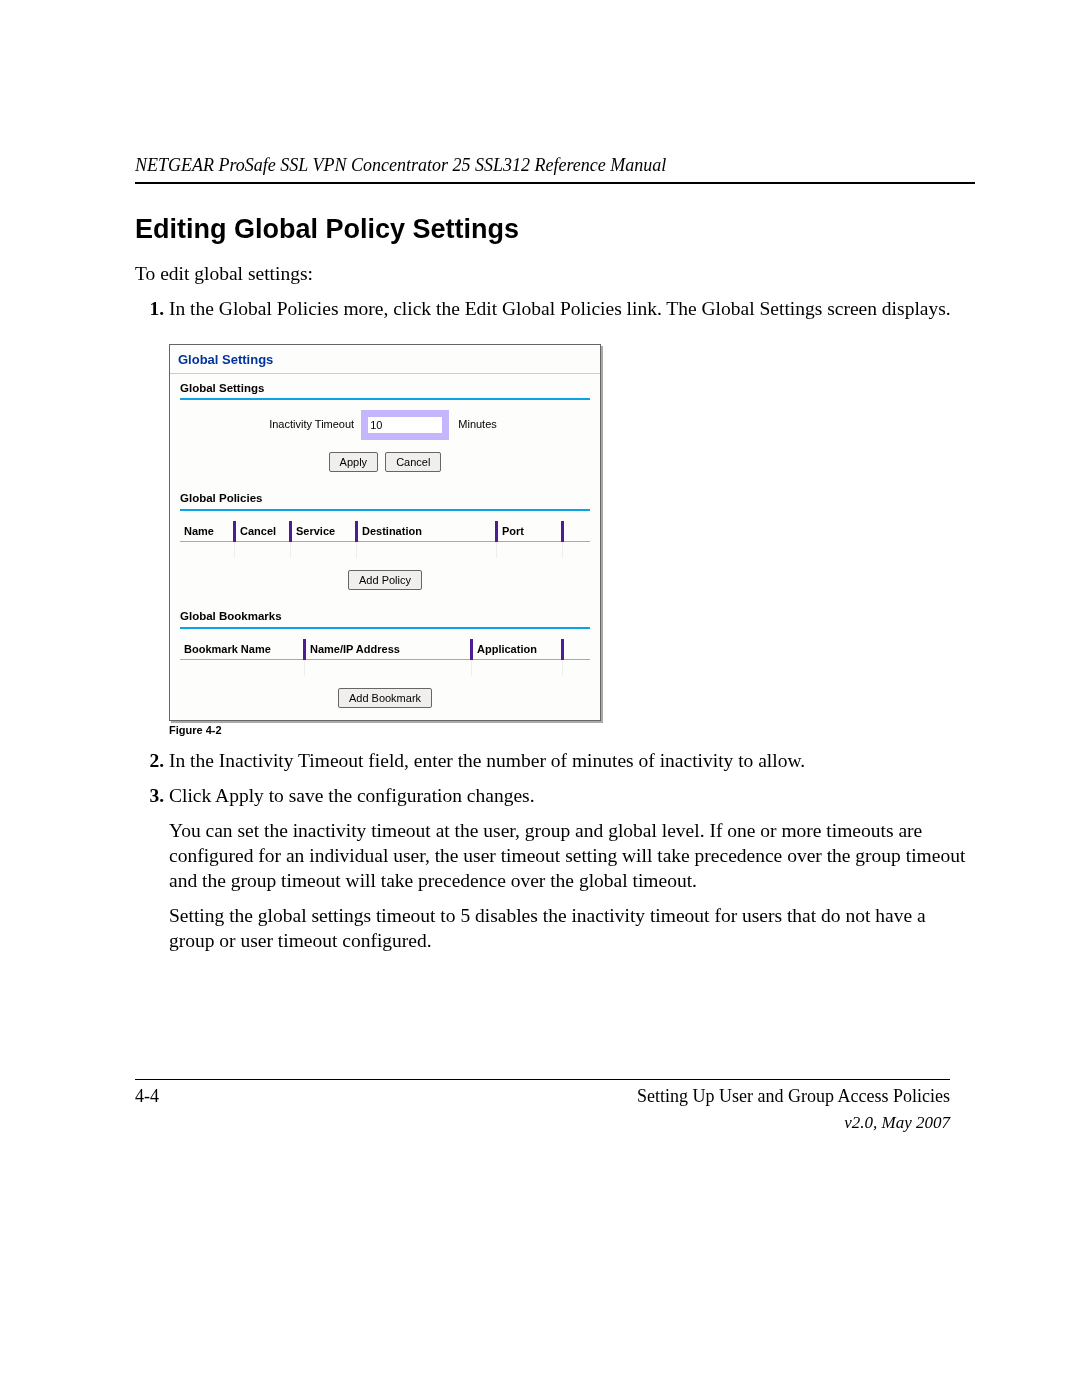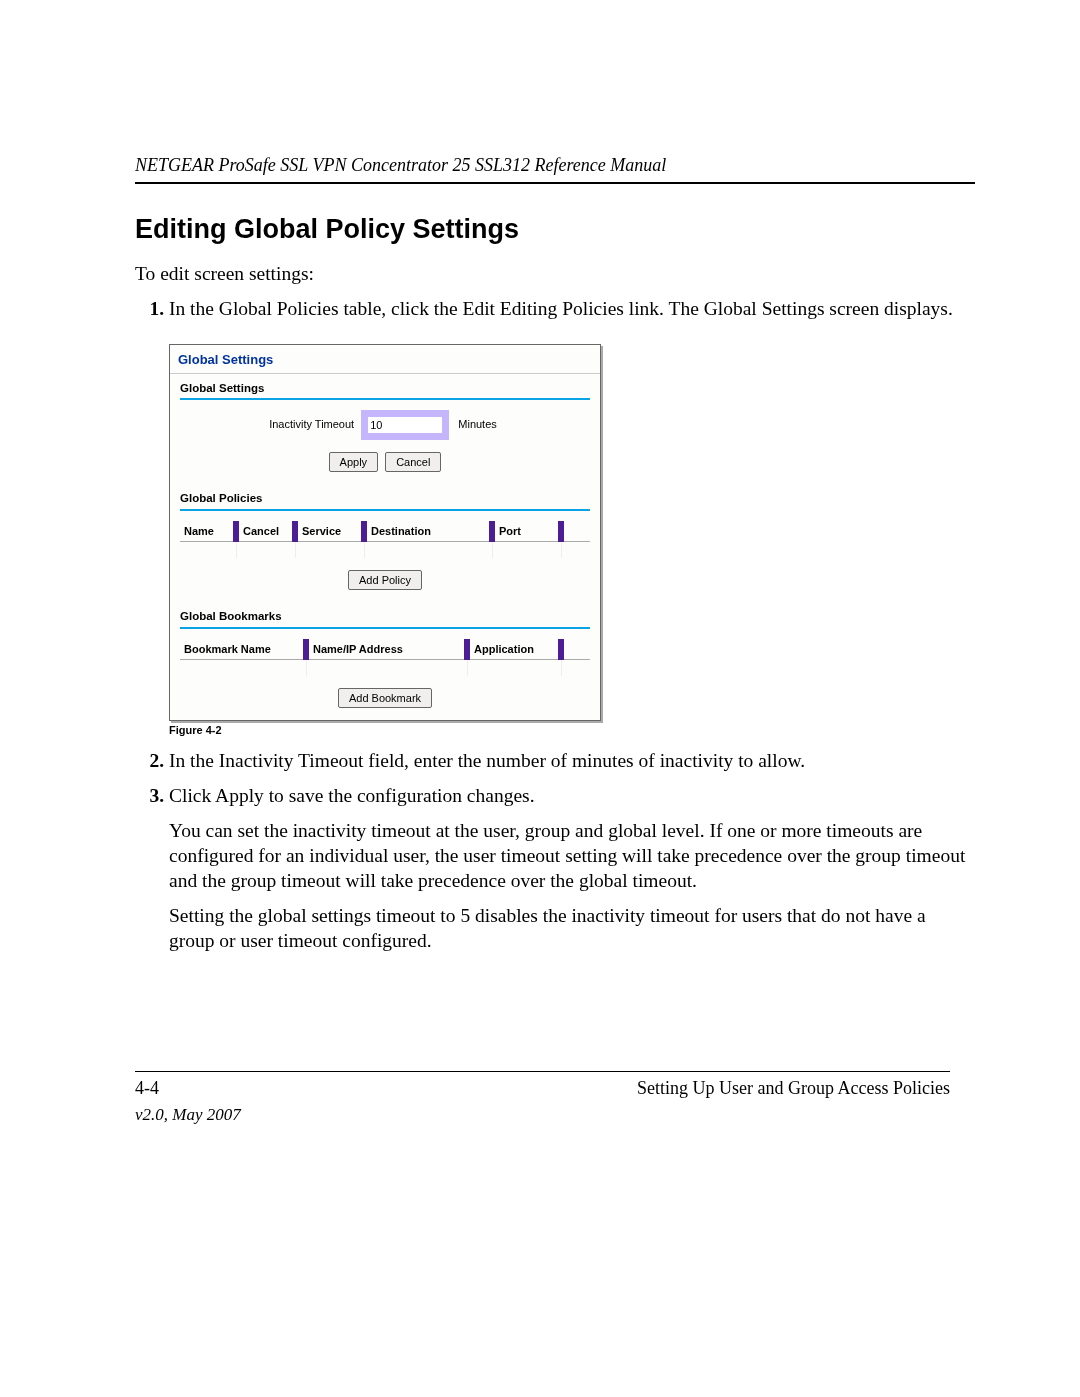--- a/index.html
+++ b/index.html
@@ -121,72 +121,72 @@
   }
   table.grid {
     width: 100%;
     border-collapse: collapse;
     font-size: 11px;
   }
   table.grid th {
     text-align: left;
     font-weight: bold;
     border-bottom: 1px solid #aaa;
-    border-right: 6px solid #4c1d95;
+    border-right: 3px solid #4c1d95;
     padding: 3px 4px;
   }
   table.grid td {
     border-right: 1px solid #eee;
     height: 14px;
   }
   table.grid th:last-child, table.grid td:last-child {
     border-right: none;
   }
   .tail {
     width: 18px;
   }
 
   .footer {
     position: absolute;
     left: 135px;
     right: 130px;
-    bottom: 272px;
+    bottom: 264px;
   }
   .footer .hr2 {
     border: none;
     border-top: 1.5px solid #000;
     margin: 0 0 6px 0;
   }
   .footer .row {
     display: flex;
     justify-content: space-between;
     font-size: 18px;
   }
   .footer .ver {
-    text-align: left;
+    text-align: right;
     font-style: italic;
     font-size: 17px;
     margin-top: 6px;
   }
 </style>
 </head>
 <body>
 
 <div class="page">
 
   <div class="running-head">NETGEAR ProSafe SSL VPN Concentrator 25 SSL312 Reference Manual</div>
   <hr class="hr">
 
   <h2 class="section">Editing Global Policy Settings</h2>
 
-  <p class="intro">To edit screen settings:</p>
+  <p class="intro">To edit global settings:</p>
 
   <ol class="steps">
     <li>
-      <span>In the Global Policies table, click the Edit Editing Policies link. The Global Settings screen displays.</span>
+      <span>In the Global Policies more, click the Edit Global Policies link. The Global Settings screen displays.</span>
 
       <div class="fig-wrap">
 
         <div class="panel">
           <div class="title">Global Settings</div>
 
           <div class="section-body">
             <div class="section-hdr">Global Settings</div>
             <div class="row-center">
               <span class="lbl">Inactivity Timeout</span>

